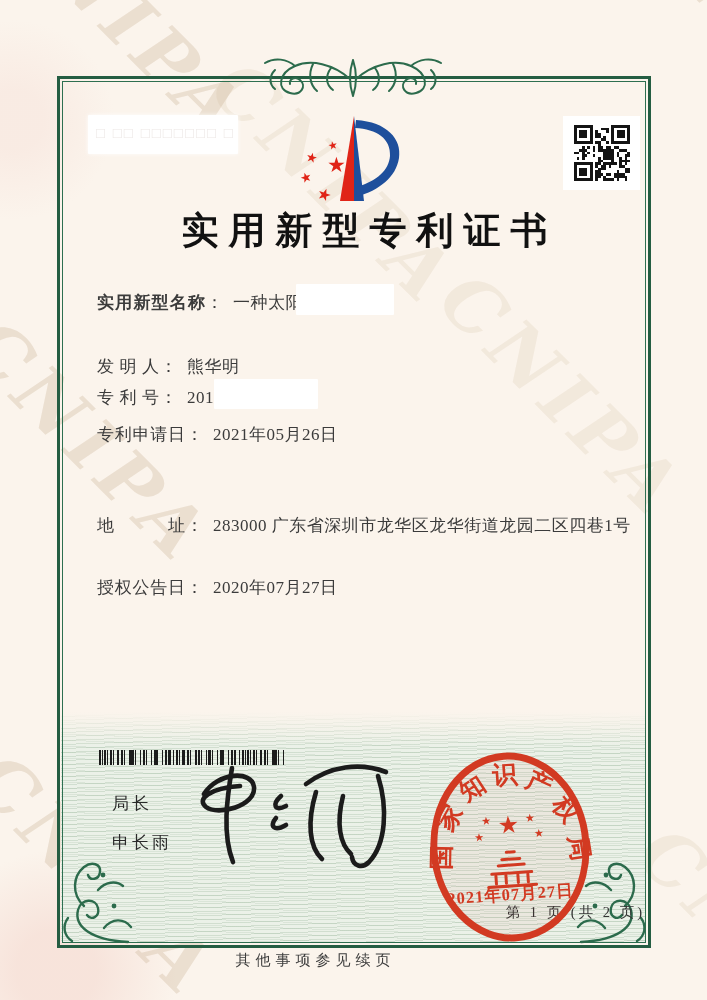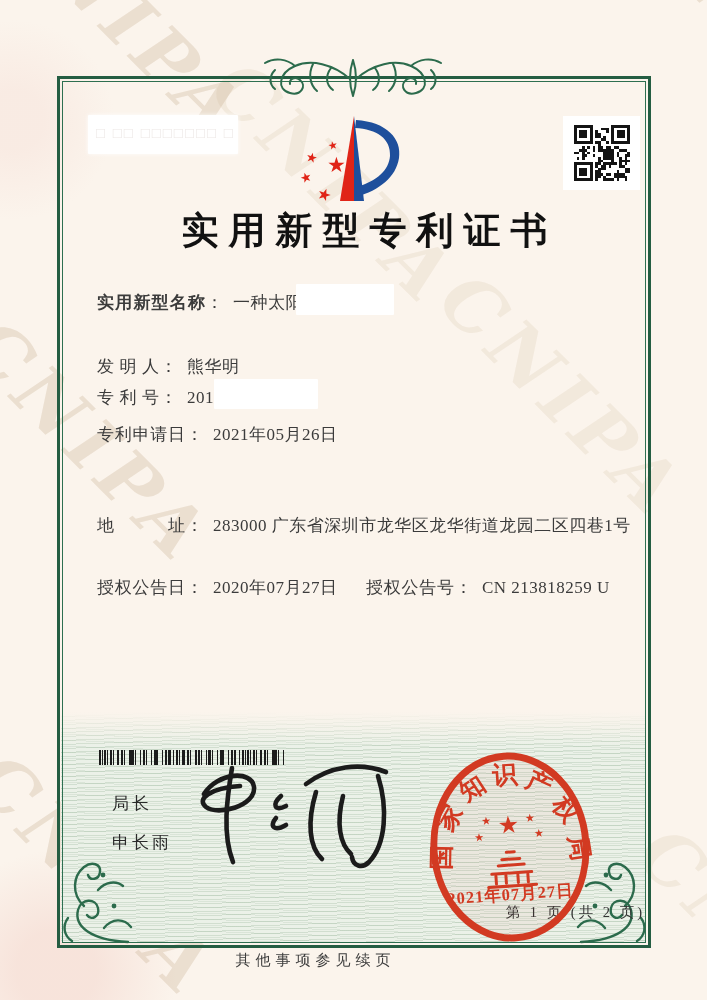--- a/index.html
+++ b/index.html
@@ -416,23 +416,20 @@
   </div>
   <div class="redact redact-patno"></div>
   <div class="row r4">
     <span class="lbl w5">专利申请日</span><span class="colon">：</span><span class="val">2021年05月26日</span>
   </div>
   <div class="row r6">
     <span class="lbl w2">地址</span><span class="colon">：</span><span class="val">283000  广东省深圳市龙华区龙华街道龙园二区四巷1号</span>
   </div>
   <div class="row r7">
     <span class="lbl w5">授权公告日</span><span class="colon">：</span><span class="val">2020年07月27日</span>
-    <span class="pair2">
-      <span class="lbl w5">授权公告号</span><span class="colon">：</span><span class="val">CN 213818259 U</span>
-    </span>
   </div>
 
 
   <div class="barcode"></div>
 
   <div class="sig-title">局长</div>
   <div class="sig-name">申长雨</div>
   <svg class="signature" width="215" height="128" viewBox="0 0 215 128">
     <g stroke="#1b1b1b" fill="none" stroke-width="4.6" stroke-linecap="round" stroke-linejoin="round">
       <path d="M44,16 C39,46 34,82 45,110"></path>

